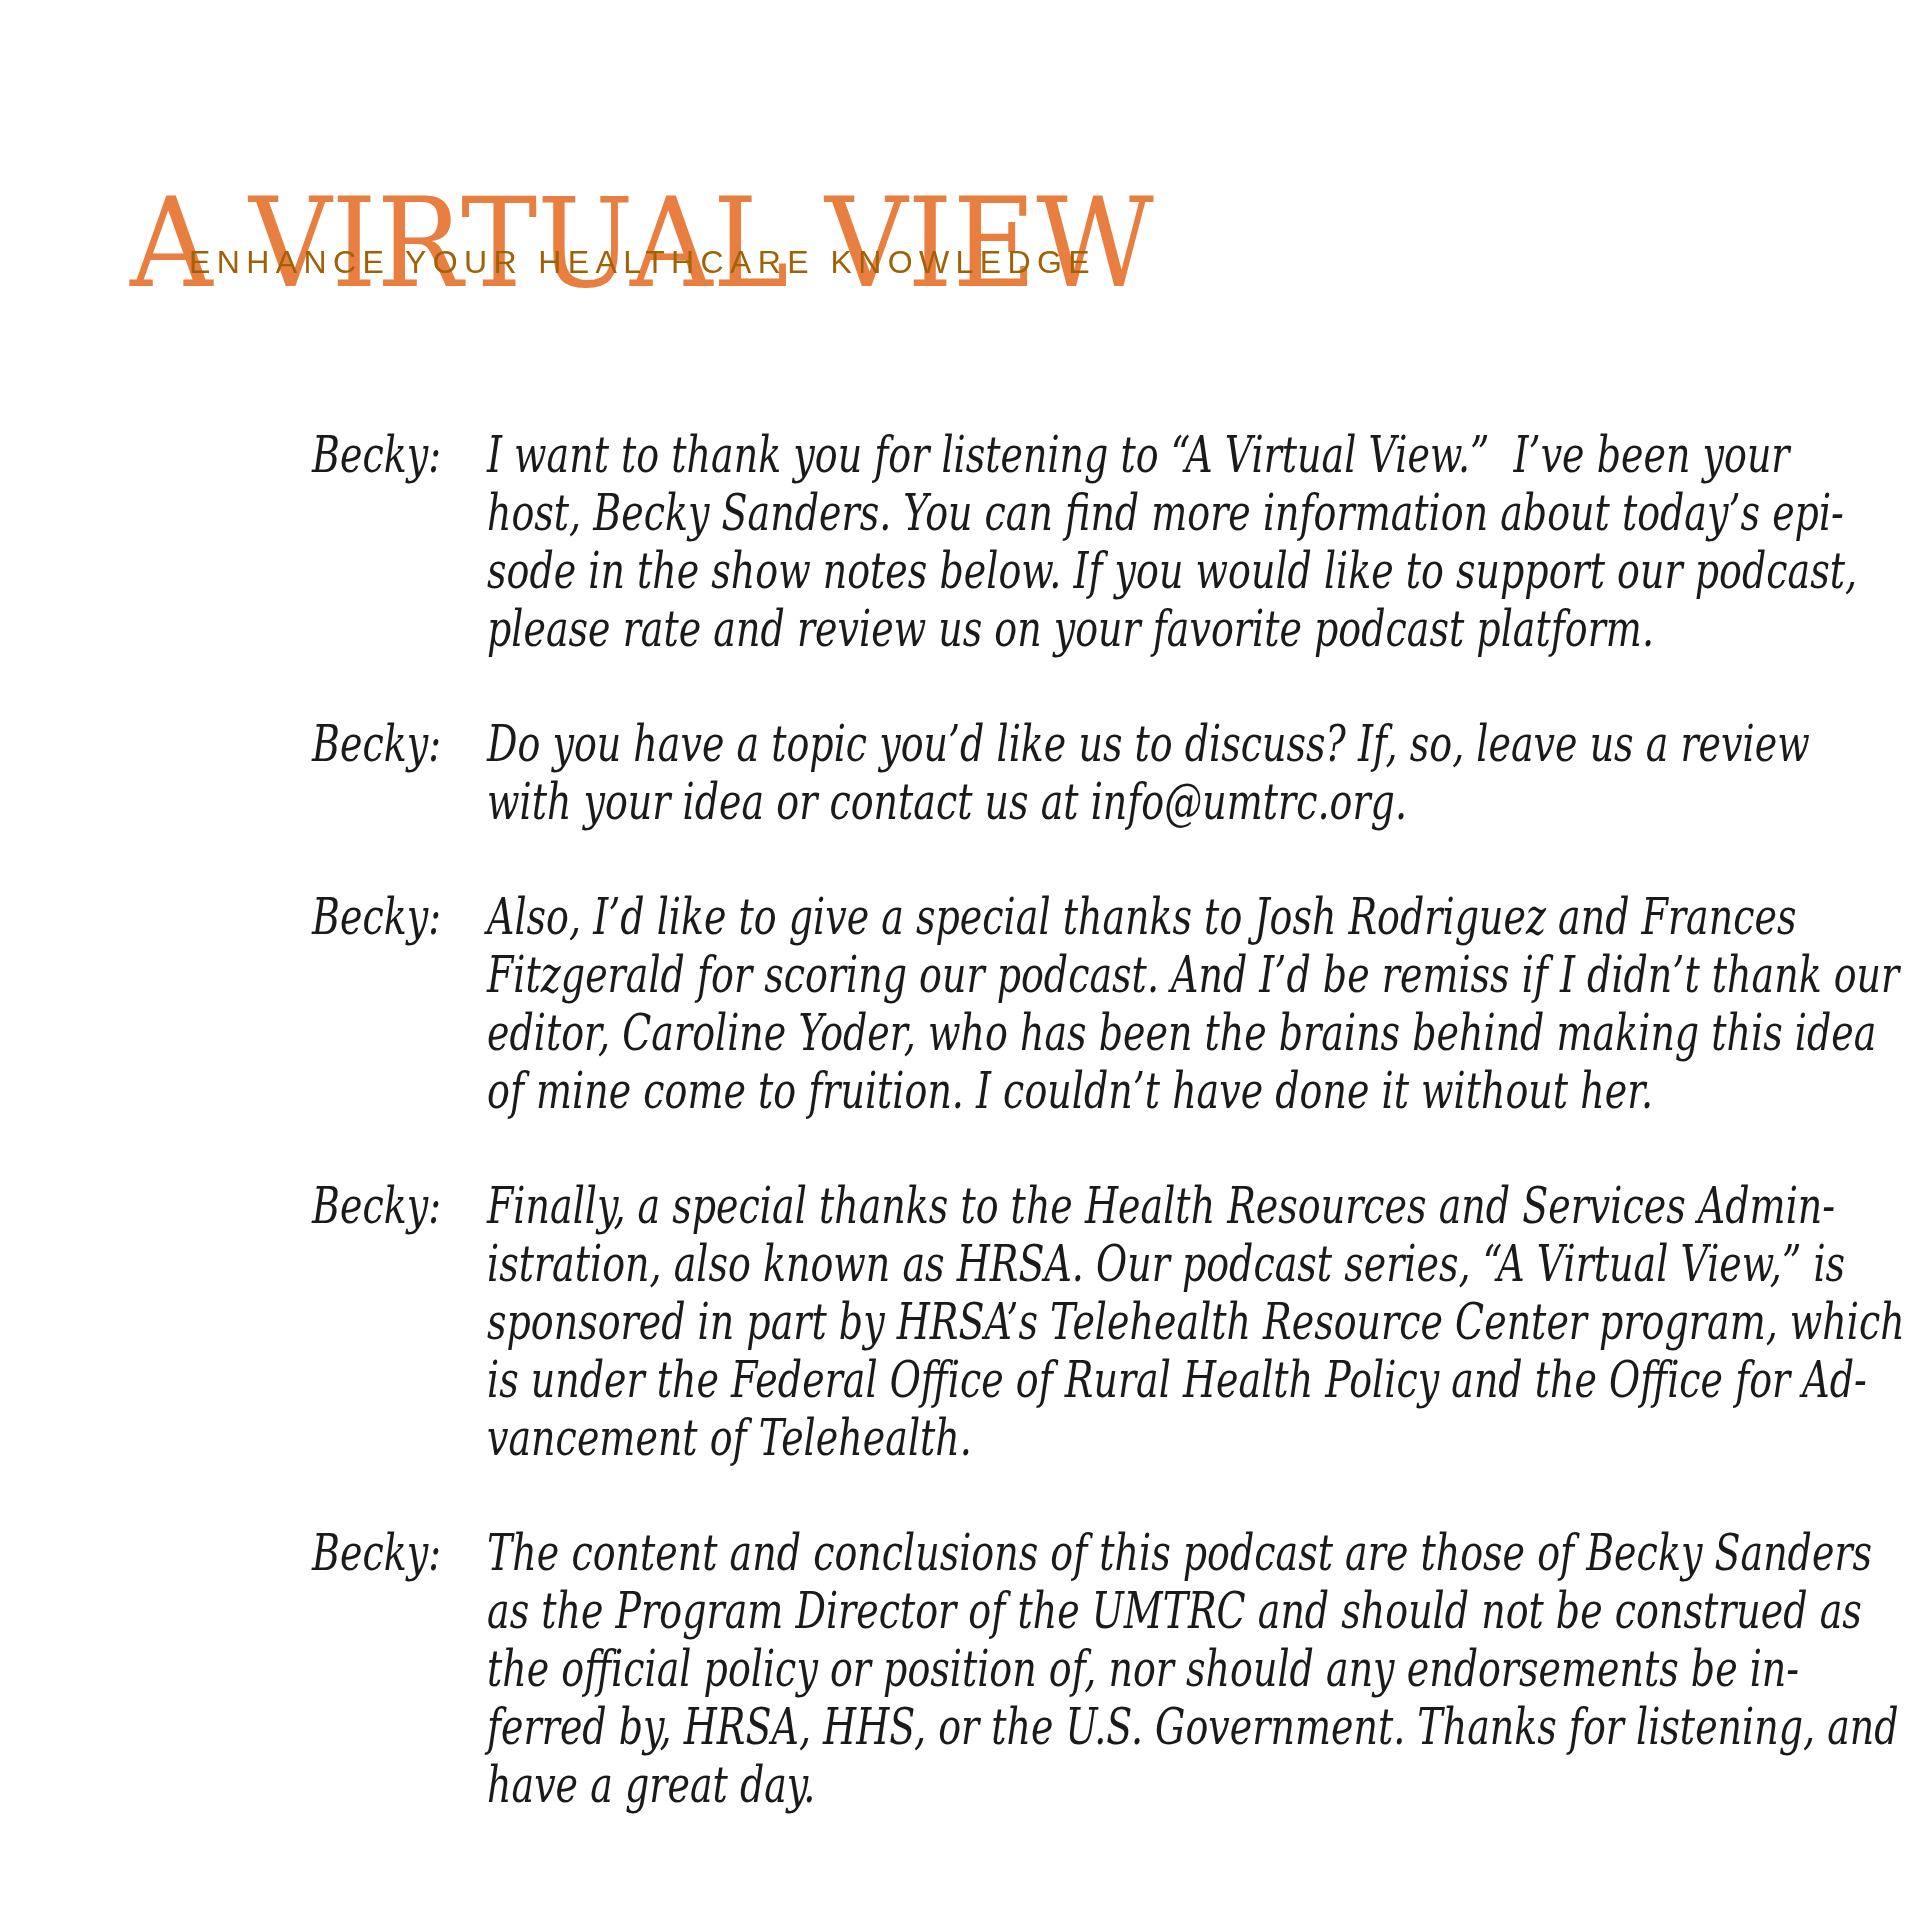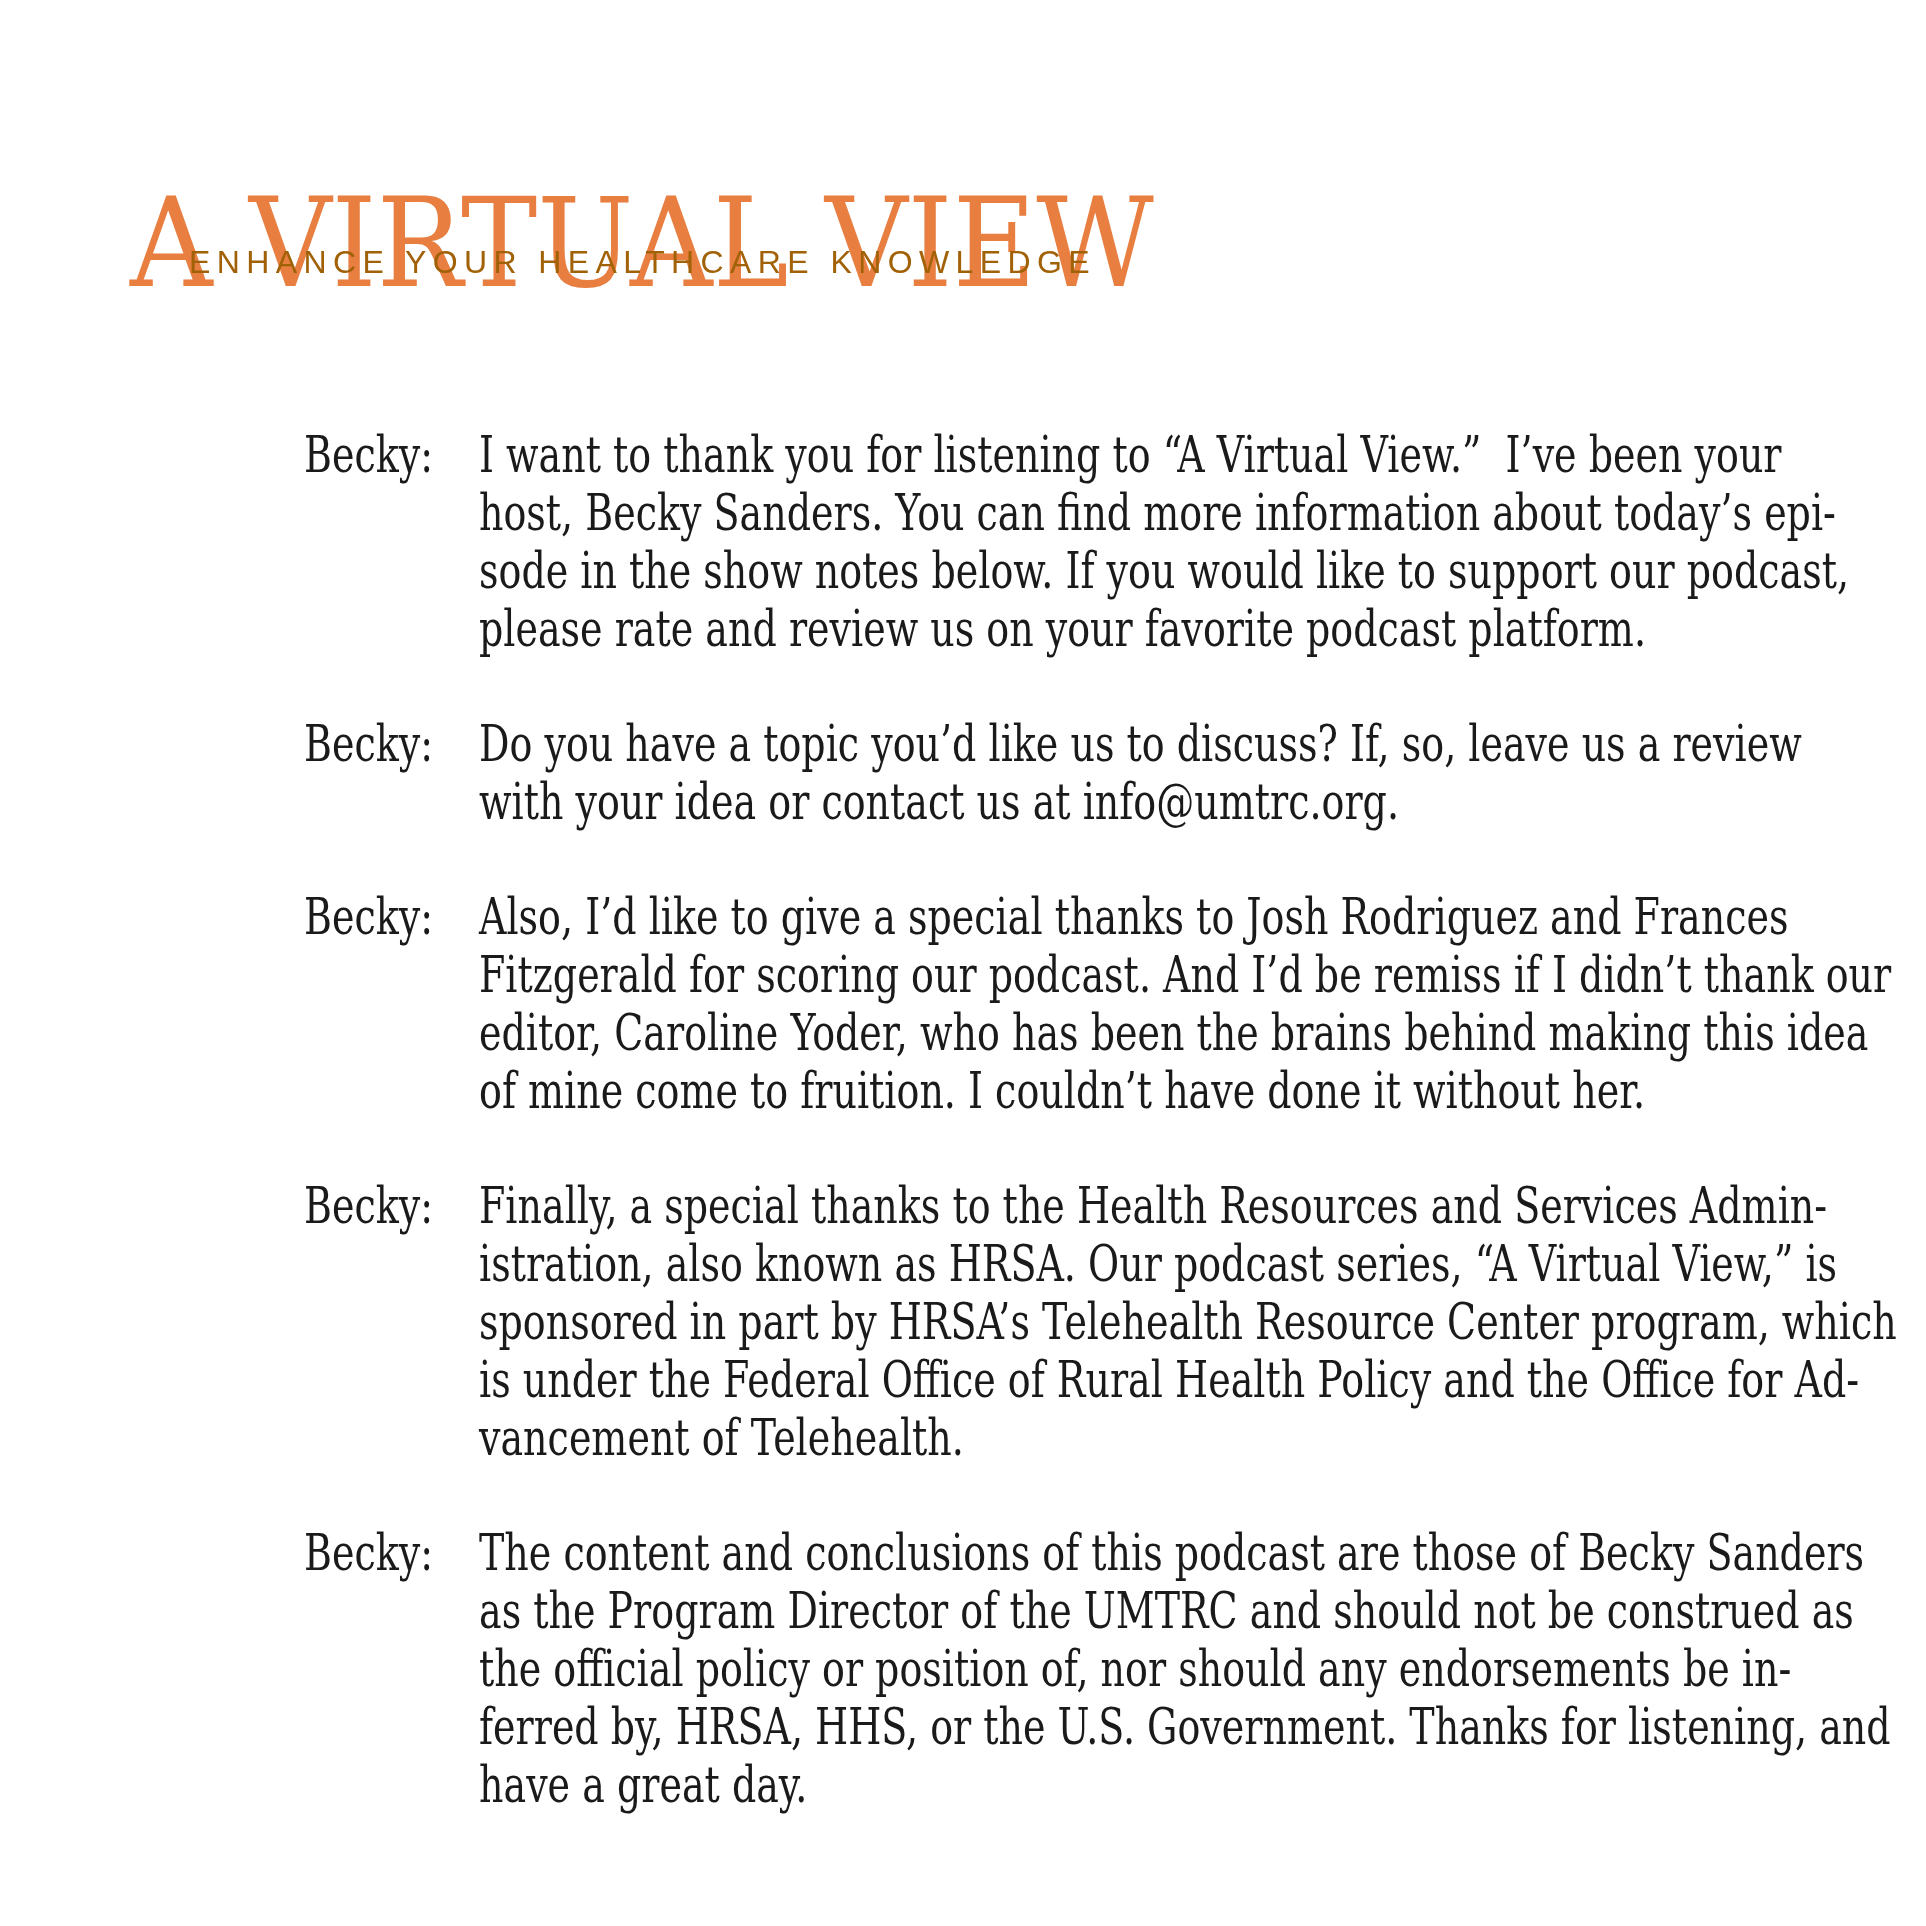--- a/index.html
+++ b/index.html
@@ -32,23 +32,24 @@
     font-weight: 400;
     font-size: 32px; line-height: 32px;
     letter-spacing: 0.2em;
     color: #a16207;
     white-space: pre;
   }
 
   
   .transcript {
     position: absolute;
-    left: 304px; top: 426px;
+    left: 312px; top: 426px;
     width: 1579px;
     color: #1A1A1A;
+    font-style: italic;
   }
   .entry { display: flex; margin-bottom: 57px; }
   .speaker {
     flex: 0 0 175px; width: 175px;
     font-size: 50px; line-height: 58px;
     transform: scaleX(0.76);
     transform-origin: left top;
     white-space: pre;
   }
   .lines { flex: 1 1 auto; }

